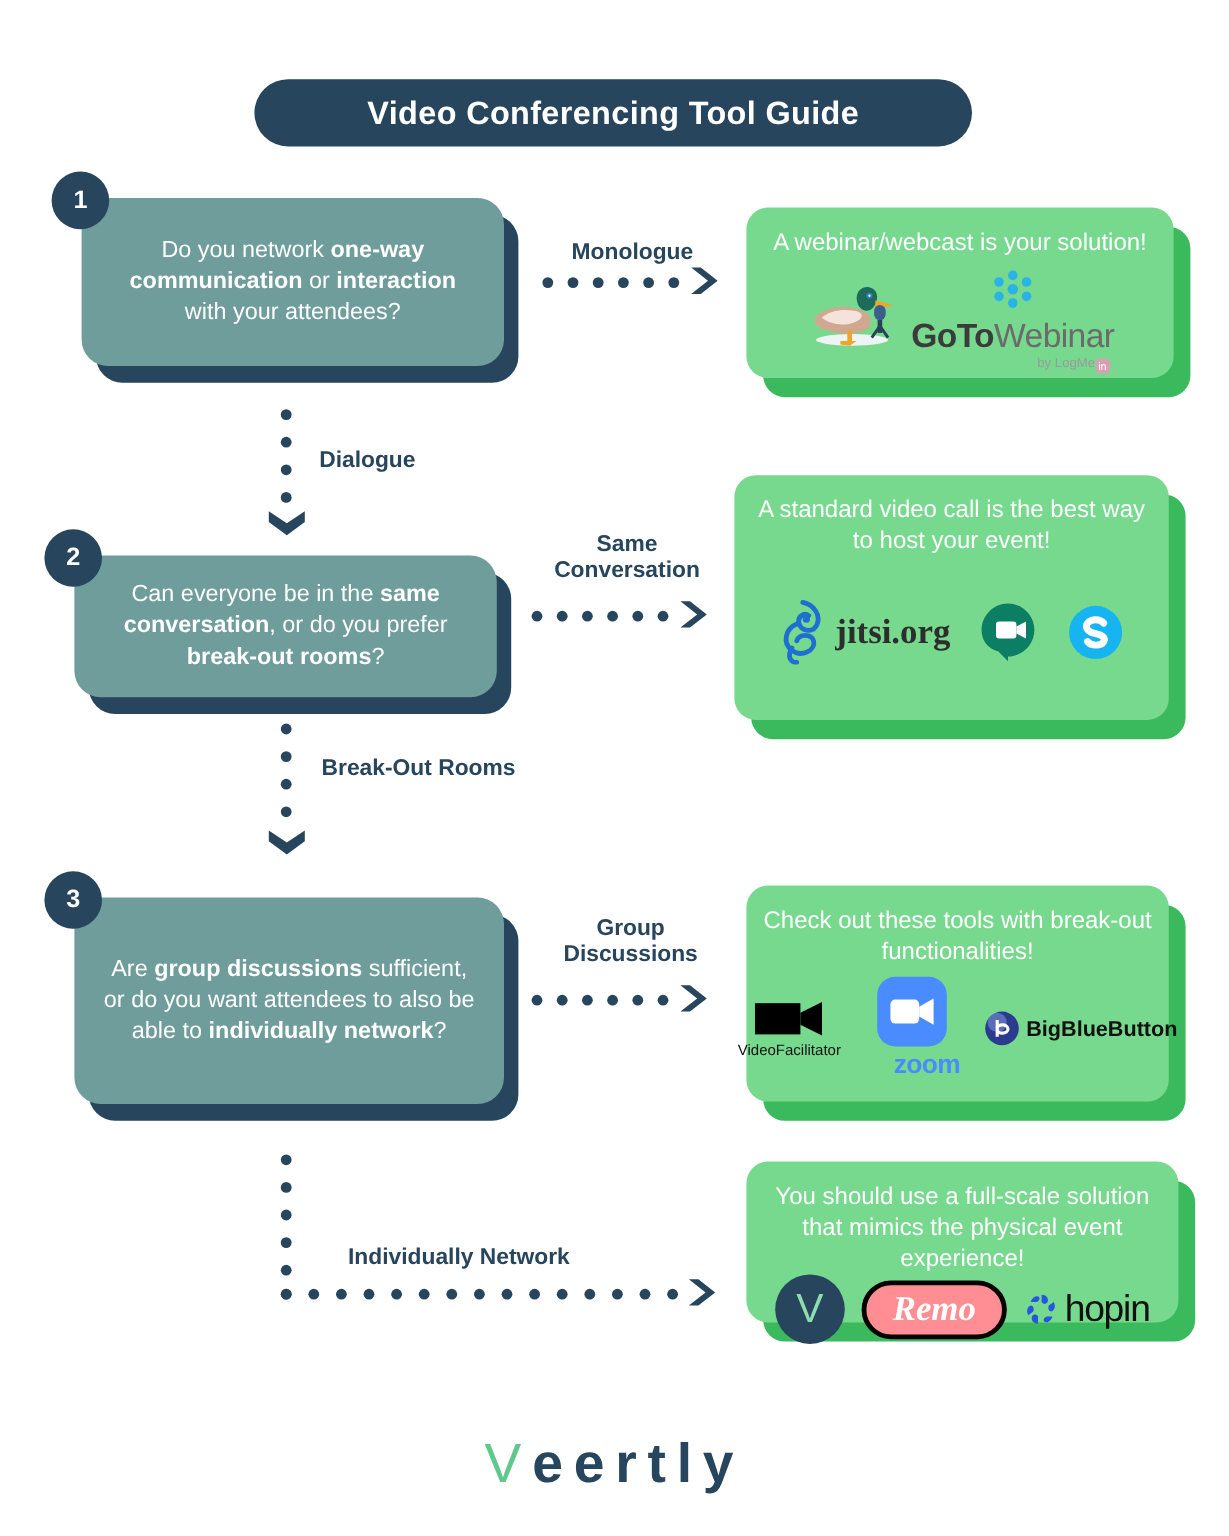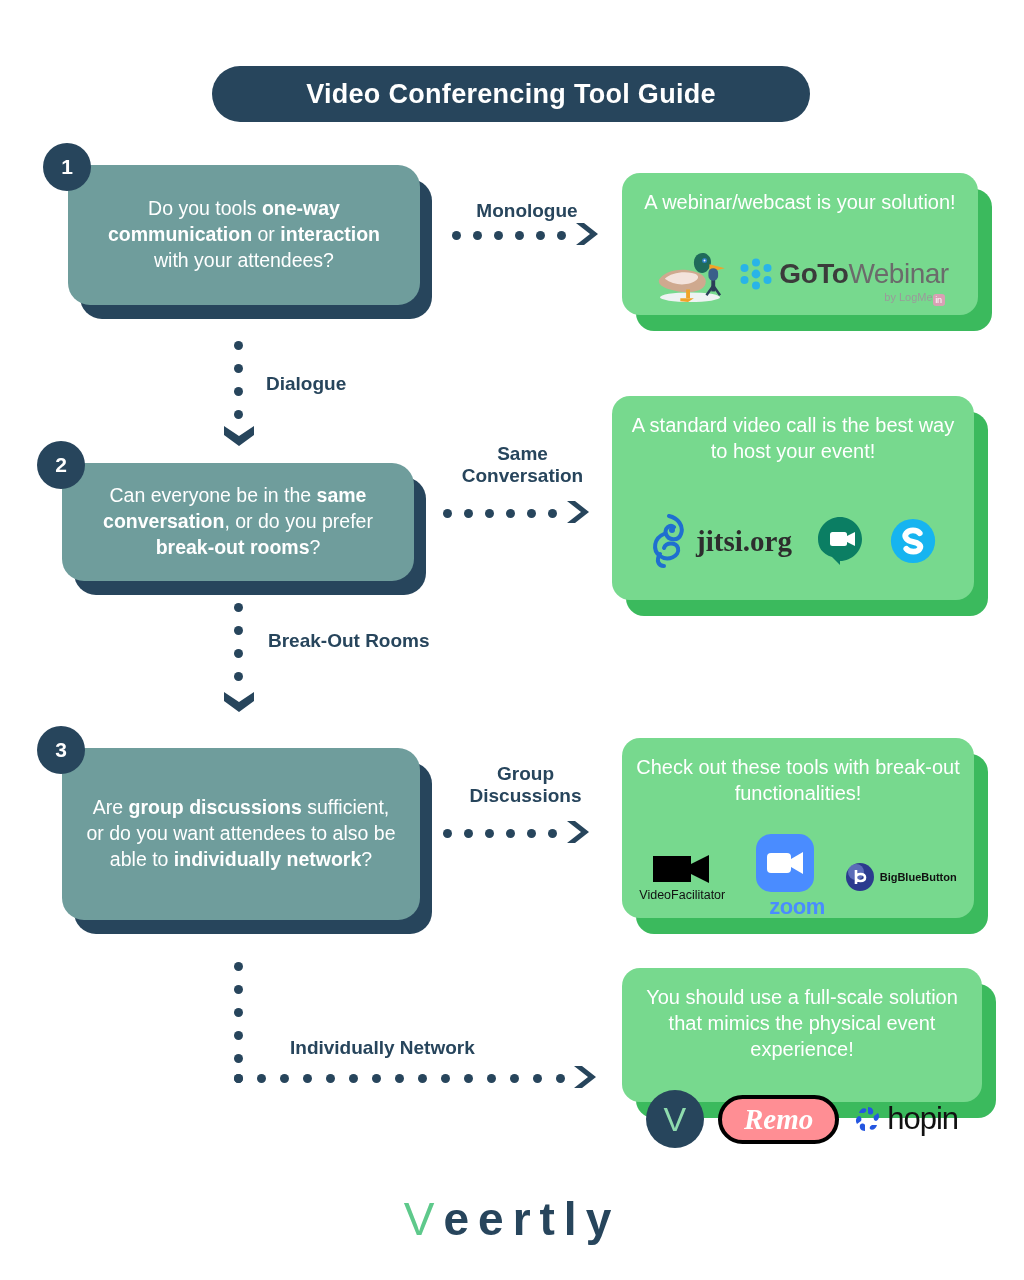--- a/index.html
+++ b/index.html
@@ -59,21 +59,20 @@
     position: absolute; left: 14px; top: 16px;
     width: 100%; height: 100%;
     background: #3bba5d; border-radius: 18px;
   }
   .acard .body {
     position: absolute; left: 0; top: 0;
     width: 100%; height: 100%;
     background: #77d98e; border-radius: 18px;
     display: flex; flex-direction: column; align-items: center;
     padding: 16px 14px 10px 14px;
-    gap: 28px;
   }
   .acard .atext {
     color: #ffffff; font-size: 20px; line-height: 1.3; text-align: center;
   }
   .logos {
     display: flex; align-items: center; justify-content: center;
     gap: 16px; flex: 1; width: 100%;
   }
 
   #a1 { left: 622px; top: 173px; width: 356px; height: 142px; }
@@ -89,21 +88,21 @@
   .conn-label {
     position: absolute; color: #27455c; font-size: 19px; font-weight: bold;
     text-align: center; line-height: 1.15;
   }
 
   
   svg.chev { position: absolute; }
 
   .duck { width: 78px; height: 62px; }
   .gotow {
-    display: flex; align-items: center; gap: 6px; position: relative;
+    display: flex; align-items: center; gap: 6px; position: relative; flex-direction: column;
   }
   .gotow .wordmark { font-size: 28px; letter-spacing: -.5px; }
   .gotow .wordmark .goto { color: #3b3b3b; font-weight: bold; }
   .gotow .wordmark .webinar { color: #6b6b6b; font-weight: normal; }
   .gotow .byline {
     position: absolute; right: 4px; bottom: -15px;
     font-size: 11px; color: #9a9a9a; margin-top: 48px;
   }
   .gotow .byline .li {
     display:inline-block; width: 12px; height: 12px; border-radius: 3px;
@@ -126,21 +125,21 @@
   .zoomlogo { display:flex; flex-direction:column; align-items:center; gap:2px; }
   .zoomlogo .sq {
     width: 58px; height: 58px; border-radius: 15px; background: #4a8cff;
     display:flex; align-items:center; justify-content:center;
   }
   .zoomlogo .word { font-size: 22px; color: #4a8cff; font-weight: bold;
                     letter-spacing: -.5px; margin-left: 24px; }
 
   .bbb { display:flex; align-items:center; gap: 5px; }
   .bbb .orb { width: 30px; height: 30px; border-radius: 50%; }
-  .bbb .word { font-size: 11px; color: #111; font-weight: bold; }
+  .bbb .word { font-size: 18px; color: #111; font-weight: bold; }
 
   .veertly-mark {
     width: 58px; height: 58px; border-radius: 50%; background: #27455c;
     display:flex; align-items:center; justify-content:center;
     color: #8fdcae; font-size: 34px; font-family: "Liberation Sans", sans-serif;
   }
   .remo {
     background: #ff8e94; border: 4px solid #000000; border-radius: 26px;
     padding: 4px 22px; color: #ffffff; font-size: 29px; font-weight: bold;
     font-family: "Liberation Serif", serif; font-style: italic;
@@ -163,21 +162,21 @@
 
 <div class="page">
 
   <div class="title-bar">
     <span class="title-text">Video Conferencing Tool Guide</span>
   </div>
 
   <div class="qcard" id="q1">
     <div class="shadow"></div>
     <div class="body">
-      <div class="qtext"><span>Do you tools </span><b>one-way communication</b><span> or </span><b>interaction</b><span> with your attendees?</span></div>
+      <div class="qtext"><span>Do you network </span><b>one-way communication</b><span> or </span><b>interaction</b><span> with your attendees?</span></div>
     </div>
     <div class="badge">1</div>
   </div>
 
   <div class="conn-label" style="left:447px; top:200px; width:160px;">Monologue</div>
   <div>
     <div class="dot" style="left:452px; top:231px;"></div>
     <div class="dot" style="left:473px; top:231px;"></div>
     <div class="dot" style="left:494px; top:231px;"></div>
     <div class="dot" style="left:515px; top:231px;"></div>

